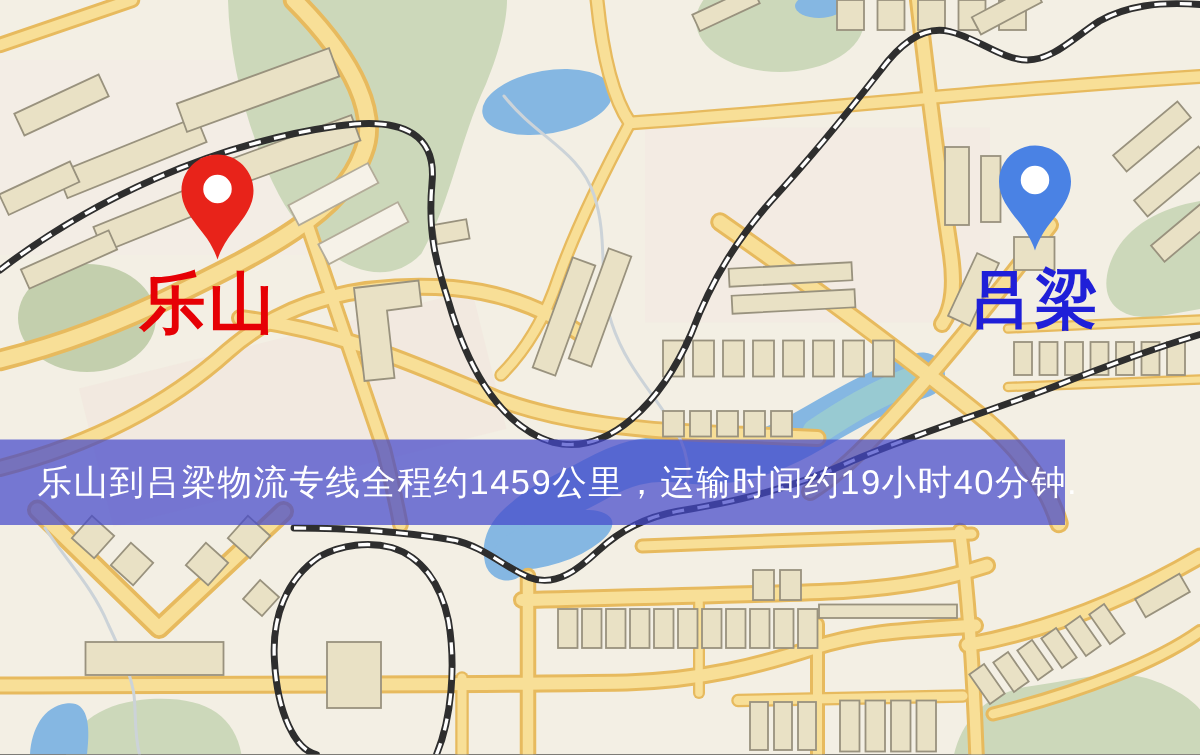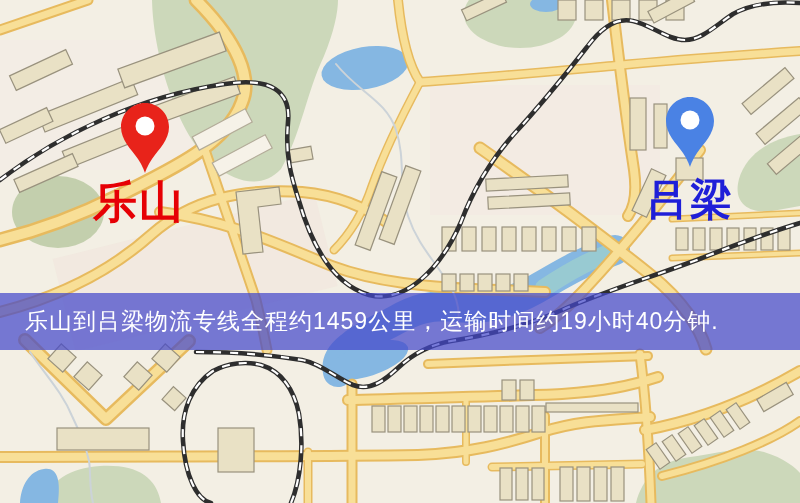--- a/index.html
+++ b/index.html
@@ -18,21 +18,21 @@
   .rc{fill:none;stroke:#e7ba5e;stroke-linecap:round;stroke-linejoin:round;}
   .rf{fill:none;stroke:#f8df97;stroke-linecap:round;stroke-linejoin:round;}
   .rail-b{fill:none;stroke:#2e2e2e;stroke-width:4.6;stroke-linecap:round;}
   .rail-w{fill:none;stroke:#ffffff;stroke-width:2.2;stroke-dasharray:8 9;stroke-linecap:butt;}
   .bld{fill:#e9e1c5;stroke:#99927e;stroke-width:1.2;}
   .bw{fill:#f6f2e8;stroke:#b3ac99;stroke-width:1.2;}
   .stream{fill:none;stroke:#ccd3d8;stroke-width:2;stroke-linecap:round;}
   .pin-label{font-weight:bold;letter-spacing:2px;}
   
   .banner{
-    position:absolute;left:0;top:293px;width:800px;height:57px;
+    position:absolute;left:0;top:293px;width:710px;height:57px;
     background:rgba(68,72,203,0.72);
     color:#ffffff;box-sizing:border-box;padding-left:25px;
     font-size:23px;line-height:57px;letter-spacing:1px;white-space:nowrap;
   }
 </style>
 </head>
 <body>
 
 <div class="stage">
 

